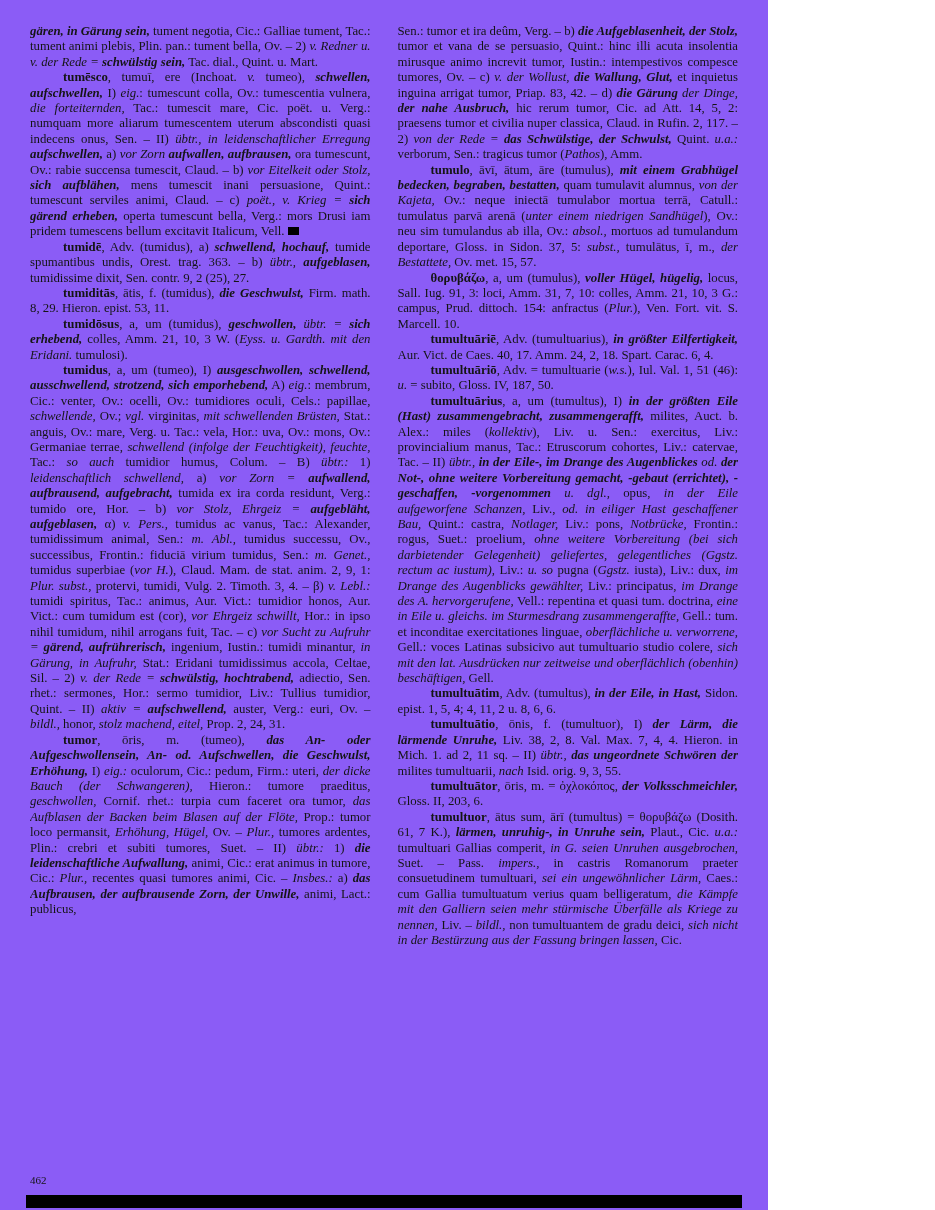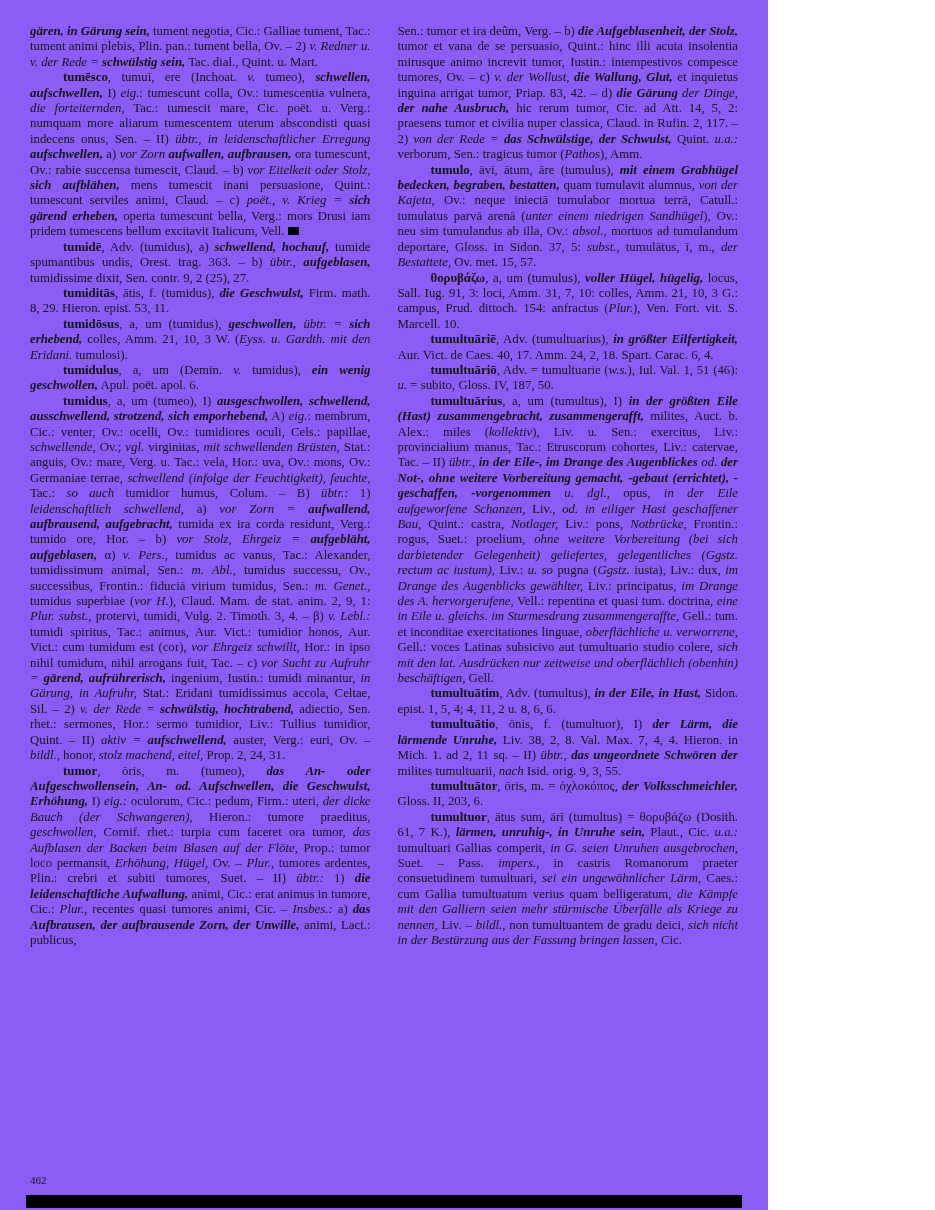--- a/index.html
+++ b/index.html
@@ -59,21 +59,20 @@
 <body>
 
 <div class="page">
   <div class="columns">
     <div class="col">
         <p class="entry"><span class="s-bi">gären, in Gärung sein,</span><span class="s-r"> tument negotia, Cic.: Galliae tument, Tac.: tument animi plebis, Plin. pan.: tument bella, Ov. – 2) </span><span class="s-i">v. Redner u. v. der Rede = </span><span class="s-bi">schwülstig sein,</span><span class="s-r"> Tac. dial., Quint. u. Mart.</span></p>
         <p class="entry"><span class="s-b">tumēsco</span><span class="s-r">, tumuī, ere (Inchoat. </span><span class="s-i">v.</span><span class="s-r"> tumeo), </span><span class="s-bi">schwellen, aufschwellen,</span><span class="s-r"> I) </span><span class="s-i">eig.</span><span class="s-r">: tumescunt colla, Ov.: tumescentia vulnera, </span><span class="s-i">die forteiternden,</span><span class="s-r"> Tac.: tumescit mare, Cic. poët. u. Verg.: numquam more aliarum tumescentem uterum abscondisti quasi indecens onus, Sen. – II) </span><span class="s-i">übtr., in leidenschaftlicher Erregung </span><span class="s-bi">aufschwellen,</span><span class="s-r"> a) </span><span class="s-i">vor Zorn </span><span class="s-bi">aufwallen, aufbrausen,</span><span class="s-r"> ora tumescunt, Ov.: rabie succensa tumescit, Claud. – b) </span><span class="s-i">vor Eitelkeit oder Stolz, </span><span class="s-bi">sich aufblähen,</span><span class="s-r"> mens tumescit inani persuasione, Quint.: tumescunt serviles animi, Claud. – c) </span><span class="s-i">poët., v. Krieg = </span><span class="s-bi">sich gärend erheben,</span><span class="s-r"> operta tumescunt bella, Verg.: mors Drusi iam pridem tumescens bellum excitavit Italicum, Vell.</span><span class="s-sq"></span></p>
         <p class="entry"><span class="s-b">tumidē</span><span class="s-r">, Adv. (tumidus), a) </span><span class="s-bi">schwellend, hochauf,</span><span class="s-r"> tumide spumantibus undis, Orest. trag. 363. – b) </span><span class="s-i">übtr., </span><span class="s-bi">aufgeblasen,</span><span class="s-r"> tumidissime dixit, Sen. contr. 9, 2 (25), 27.</span></p>
         <p class="entry"><span class="s-b">tumiditās</span><span class="s-r">, ātis, f. (tumidus), </span><span class="s-bi">die Geschwulst,</span><span class="s-r"> Firm. math. 8, 29. Hieron. epist. 53, 11.</span></p>
         <p class="entry"><span class="s-b">tumidōsus</span><span class="s-r">, a, um (tumidus), </span><span class="s-bi">geschwollen,</span><span class="s-r"> </span><span class="s-i">übtr. = </span><span class="s-bi">sich erhebend,</span><span class="s-r"> colles, Amm. 21, 10, 3 W. (</span><span class="s-i">Eyss. u. Gardth. mit den Eridani. </span><span class="s-r">tumulosi).</span></p>
-        <p class="entry"><span class="s-b">tumidulus</span><span class="s-r">, a, um (Demin. </span><span class="s-i">v.</span><span class="s-r"> tumidus), </span><span class="s-bi">ein wenig geschwollen,</span><span class="s-r"> Apul. poët. apol. 6.</span></p>
         <p class="entry"><span class="s-b">tumidus</span><span class="s-r">, a, um (tumeo), I) </span><span class="s-bi">ausgeschwollen, schwellend, ausschwellend, strotzend, sich emporhebend,</span><span class="s-r"> A) </span><span class="s-i">eig.</span><span class="s-r">: membrum, Cic.: venter, Ov.: ocelli, Ov.: tumidiores oculi, Cels.: papillae, </span><span class="s-i">schwellende,</span><span class="s-r"> Ov.; </span><span class="s-i">vgl.</span><span class="s-r"> virginitas, </span><span class="s-i">mit schwellenden Brüsten,</span><span class="s-r"> Stat.: anguis, Ov.: mare, Verg. u. Tac.: vela, Hor.: uva, Ov.: mons, Ov.: Germaniae terrae, </span><span class="s-i">schwellend (infolge der Feuchtigkeit), feuchte,</span><span class="s-r"> Tac.: </span><span class="s-i">so auch </span><span class="s-r">tumidior humus, Colum. – B) </span><span class="s-i">übtr.: </span><span class="s-r">1) </span><span class="s-i">leidenschaftlich schwellend, </span><span class="s-r">a) </span><span class="s-i">vor Zorn = </span><span class="s-bi">aufwallend, aufbrausend, aufgebracht,</span><span class="s-r"> tumida ex ira corda residunt, Verg.: tumido ore, Hor. – b) </span><span class="s-i">vor Stolz, Ehrgeiz = </span><span class="s-bi">aufgebläht, aufgeblasen,</span><span class="s-r"> α) </span><span class="s-i">v. Pers.,</span><span class="s-r"> tumidus ac vanus, Tac.: Alexander, tumidissimum animal, Sen.: </span><span class="s-i">m. Abl.,</span><span class="s-r"> tumidus successu, Ov., successibus, Frontin.: fiduciā virium tumidus, Sen.: </span><span class="s-i">m. Genet.,</span><span class="s-r"> tumidus superbiae (</span><span class="s-i">vor H.</span><span class="s-r">), Claud. Mam. de stat. anim. 2, 9, 1: </span><span class="s-i">Plur. subst.,</span><span class="s-r"> protervi, tumidi, Vulg. 2. Timoth. 3, 4. – β) </span><span class="s-i">v. Lebl.:</span><span class="s-r"> tumidi spiritus, Tac.: animus, Aur. Vict.: tumidior honos, Aur. Vict.: cum tumidum est (cor), </span><span class="s-i">vor Ehrgeiz schwillt,</span><span class="s-r"> Hor.: in ipso nihil tumidum, nihil arrogans fuit, Tac. – c) </span><span class="s-i">vor Sucht zu Aufruhr = </span><span class="s-bi">gärend, aufrührerisch,</span><span class="s-r"> ingenium, Iustin.: tumidi minantur, </span><span class="s-i">in Gärung, in Aufruhr,</span><span class="s-r"> Stat.: Eridani tumidissimus accola, Celtae, Sil. – 2) </span><span class="s-i">v. der Rede = </span><span class="s-bi">schwülstig, hochtrabend,</span><span class="s-r"> adiectio, Sen. rhet.: sermones, Hor.: sermo tumidior, Liv.: Tullius tumidior, Quint. – II) </span><span class="s-i">aktiv = </span><span class="s-bi">aufschwellend,</span><span class="s-r"> auster, Verg.: euri, Ov. – </span><span class="s-i">bildl.,</span><span class="s-r"> honor, </span><span class="s-i">stolz machend, eitel,</span><span class="s-r"> Prop. 2, 24, 31.</span></p>
         <p class="entry"><span class="s-b">tumor</span><span class="s-r">, ōris, m. (tumeo), </span><span class="s-bi">das An- oder Aufgeschwollensein, An- od. Aufschwellen, die Geschwulst, Erhöhung,</span><span class="s-r"> I) </span><span class="s-i">eig.:</span><span class="s-r"> oculorum, Cic.: pedum, Firm.: uteri, </span><span class="s-i">der dicke Bauch (der Schwangeren),</span><span class="s-r"> Hieron.: tumore praeditus, </span><span class="s-i">geschwollen,</span><span class="s-r"> Cornif. rhet.: turpia cum faceret ora tumor, </span><span class="s-i">das Aufblasen der Backen beim Blasen auf der Flöte,</span><span class="s-r"> Prop.: tumor loco permansit, </span><span class="s-i">Erhöhung, Hügel,</span><span class="s-r"> Ov. – </span><span class="s-i">Plur.,</span><span class="s-r"> tumores ardentes, Plin.: crebri et subiti tumores, Suet. – II) </span><span class="s-i">übtr.:</span><span class="s-r"> 1) </span><span class="s-bi">die leidenschaftliche Aufwallung,</span><span class="s-r"> animi, Cic.: erat animus in tumore, Cic.: </span><span class="s-i">Plur.,</span><span class="s-r"> recentes quasi tumores animi, Cic. – </span><span class="s-i">Insbes.:</span><span class="s-r"> a) </span><span class="s-bi">das Aufbrausen, der aufbrausende Zorn, der Unwille,</span><span class="s-r"> animi, Lact.: publicus,</span></p>
       </div>
     <div class="col">
         <p class="entry"><span class="s-r">Sen.: tumor et ira deûm, Verg. – b) </span><span class="s-bi">die Aufgeblasenheit, der Stolz,</span><span class="s-r"> tumor et vana de se persuasio, Quint.: hinc illi acuta insolentia mirusque animo increvit tumor, Iustin.: intempestivos compesce tumores, Ov. – c) </span><span class="s-i">v. der Wollust, </span><span class="s-bi">die Wallung, Glut,</span><span class="s-r"> et inquietus inguina arrigat tumor, Priap. 83, 42. – d) </span><span class="s-bi">die Gärung</span><span class="s-i"> der Dinge, </span><span class="s-bi">der nahe Ausbruch,</span><span class="s-r"> hic rerum tumor, Cic. ad Att. 14, 5, 2: praesens tumor et civilia nuper classica, Claud. in Rufin. 2, 117. – 2) </span><span class="s-i">von der Rede = </span><span class="s-bi">das Schwülstige, der Schwulst,</span><span class="s-r"> Quint. </span><span class="s-i">u.a.:</span><span class="s-r"> verborum, Sen.: tragicus tumor (</span><span class="s-i">Pathos</span><span class="s-r">), Amm.</span></p>
         <p class="entry"><span class="s-b">tumulo</span><span class="s-r">, āvī, ātum, āre (tumulus), </span><span class="s-bi">mit einem Grabhügel bedecken, begraben, bestatten,</span><span class="s-r"> quam tumulavit alumnus, </span><span class="s-i">von der Kajeta,</span><span class="s-r"> Ov.: neque iniectā tumulabor mortua terrā, Catull.: tumulatus parvā arenā (</span><span class="s-i">unter einem niedrigen Sandhügel</span><span class="s-r">), Ov.: neu sim tumulandus ab illa, Ov.: </span><span class="s-i">absol.,</span><span class="s-r"> mortuos ad tumulandum deportare, Gloss. in Sidon. 37, 5: </span><span class="s-i">subst.,</span><span class="s-r"> tumulātus, ī, m., </span><span class="s-i">der Bestattete,</span><span class="s-r"> Ov. met. 15, 57.</span></p>
         <p class="entry"><span class="s-b">θορυβάζω</span><span class="s-r">, a, um (tumulus), </span><span class="s-bi">voller Hügel, hügelig,</span><span class="s-r"> locus, Sall. Iug. 91, 3: loci, Amm. 31, 7, 10: colles, Amm. 21, 10, 3 G.: campus, Prud. dittoch. 154: anfractus (</span><span class="s-i">Plur.</span><span class="s-r">), Ven. Fort. vit. S. Marcell. 10.</span></p>
         <p class="entry"><span class="s-b">tumultuāriē</span><span class="s-r">, Adv. (tumultuarius), </span><span class="s-bi">in größter Eilfertigkeit,</span><span class="s-r"> Aur. Vict. de Caes. 40, 17. Amm. 24, 2, 18. Spart. Carac. 6, 4.</span></p>
         <p class="entry"><span class="s-b">tumultuāriō</span><span class="s-r">, Adv. = tumultuarie (</span><span class="s-i">w.s.</span><span class="s-r">), Iul. Val. 1, 51 (46): </span><span class="s-i">u.</span><span class="s-r"> = subito, Gloss. IV, 187, 50.</span></p>
         <p class="entry"><span class="s-b">tumultuārius</span><span class="s-r">, a, um (tumultus), I) </span><span class="s-bi">in der größten Eile (Hast) zusammengebracht, zusammengerafft,</span><span class="s-r"> milites, Auct. b. Alex.: miles (</span><span class="s-i">kollektiv</span><span class="s-r">), Liv. u. Sen.: exercitus, Liv.: provincialium manus, Tac.: Etruscorum cohortes, Liv.: catervae, Tac. – II) </span><span class="s-i">übtr., </span><span class="s-bi">in der Eile-, im Drange des Augenblickes</span><span class="s-i"> od. </span><span class="s-bi">der Not-, ohne weitere Vorbereitung gemacht, -gebaut (errichtet), -geschaffen, -vorgenommen</span><span class="s-i"> u. dgl.,</span><span class="s-r"> opus, </span><span class="s-i">in der Eile aufgeworfene Schanzen,</span><span class="s-r"> Liv., </span><span class="s-i">od. in eiliger Hast geschaffener Bau,</span><span class="s-r"> Quint.: castra, </span><span class="s-i">Notlager,</span><span class="s-r"> Liv.: pons, </span><span class="s-i">Notbrücke,</span><span class="s-r"> Frontin.: rogus, Suet.: proelium, </span><span class="s-i">ohne weitere Vorbereitung (bei sich darbietender Gelegenheit) geliefertes, gelegentliches (Ggstz. rectum ac iustum),</span><span class="s-r"> Liv.: </span><span class="s-i">u. so </span><span class="s-r">pugna (</span><span class="s-i">Ggstz. </span><span class="s-r">iusta), Liv.: dux, </span><span class="s-i">im Drange des Augenblicks gewählter,</span><span class="s-r"> Liv.: principatus, </span><span class="s-i">im Drange des A. hervorgerufene,</span><span class="s-r"> Vell.: repentina et quasi tum. doctrina, </span><span class="s-i">eine in Eile u. gleichs. im Sturmesdrang zusammengeraffte,</span><span class="s-r"> Gell.: tum. et inconditae exercitationes linguae, </span><span class="s-i">oberflächliche u. verworrene,</span><span class="s-r"> Gell.: voces Latinas subsicivo aut tumultuario studio colere, </span><span class="s-i">sich mit den lat. Ausdrücken nur zeitweise und oberflächlich (obenhin) beschäftigen,</span><span class="s-r"> Gell.</span></p>

